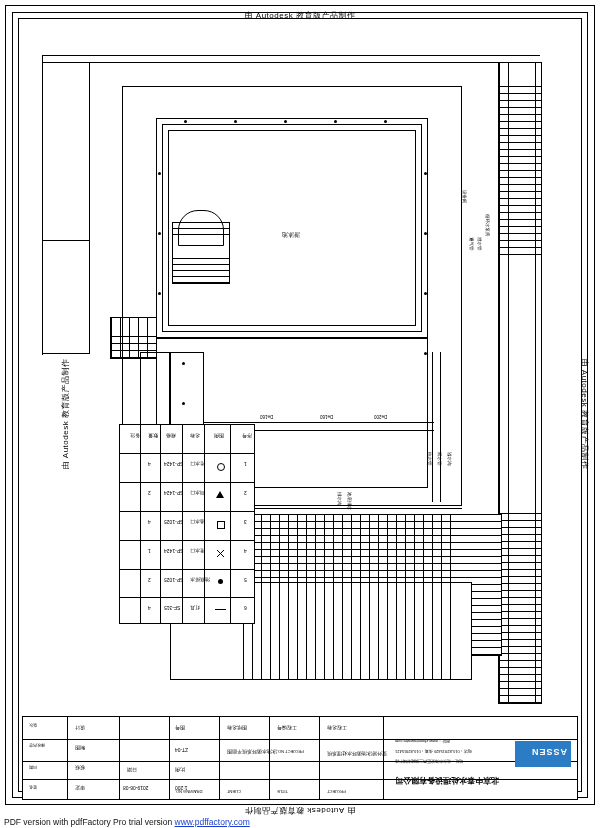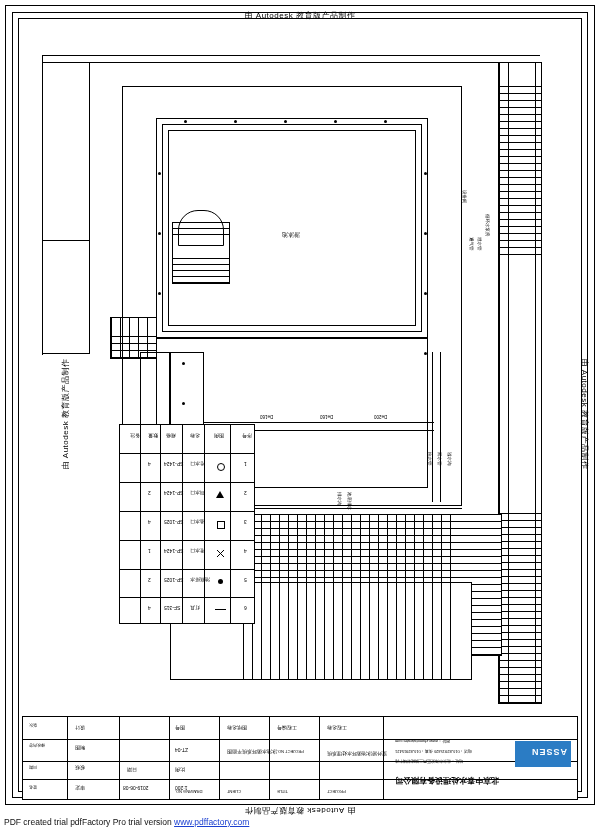--- a/index.html
+++ b/index.html
@@ -262,16 +262,16 @@
     <div class="tb-txt-lg" style="left:372px;top:58px;">北京中泰水处理设备有限公司</div>
     <div class="tb-small" style="left:372px;top:42px;">地址：北京市海淀区西三旗建材城中路</div>
     <div class="tb-small" style="left:372px;top:32px;">电话：010-82915420  传真：010-82915421</div>
     <div class="tb-small" style="left:372px;top:22px;">网址：www.zhongtaiwater.com</div>
 
     <div class="logo"></div>
     <div class="logo-txt">ASSEN</div>
   </div>
 
   <div class="pdf-footer">
-    <span>PDF created trial pdfFactory Pro trial version </span><a href="#">www.pdffactory.com</a>
+    <span>PDF version with pdfFactory Pro trial version </span><a href="#">www.pdffactory.com</a>
   </div>
 
 </div>
 
 </body></html>

